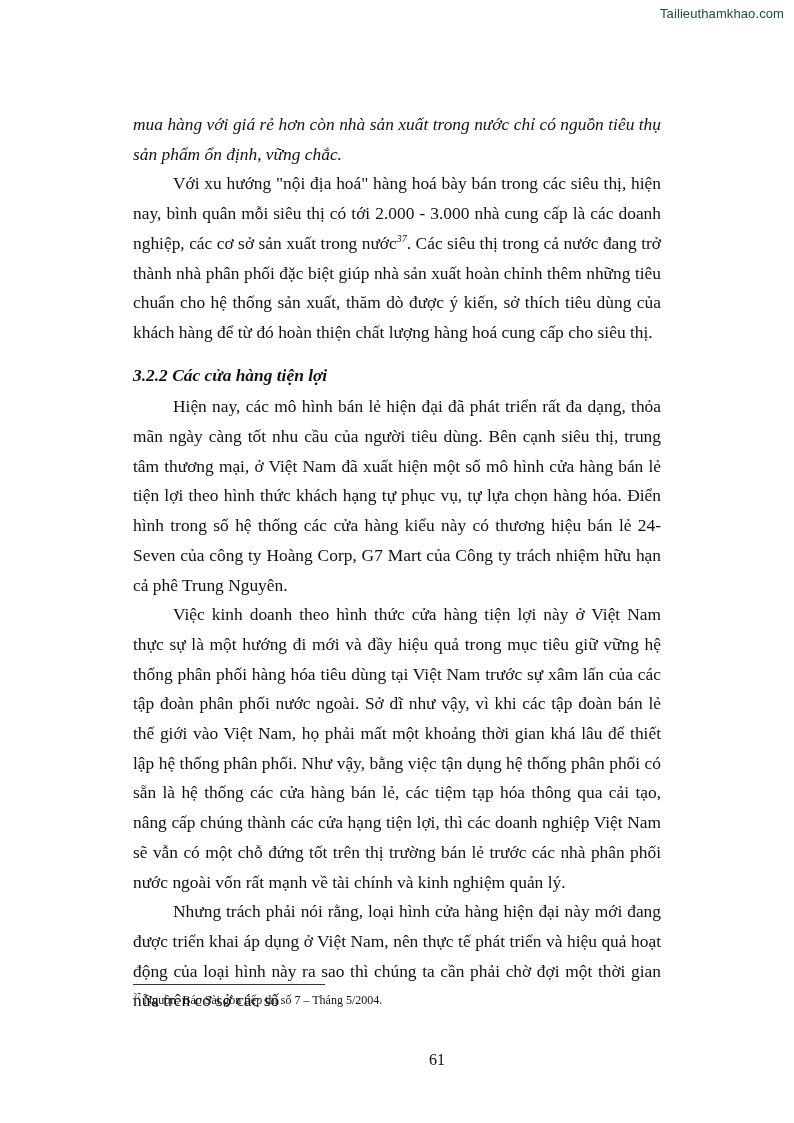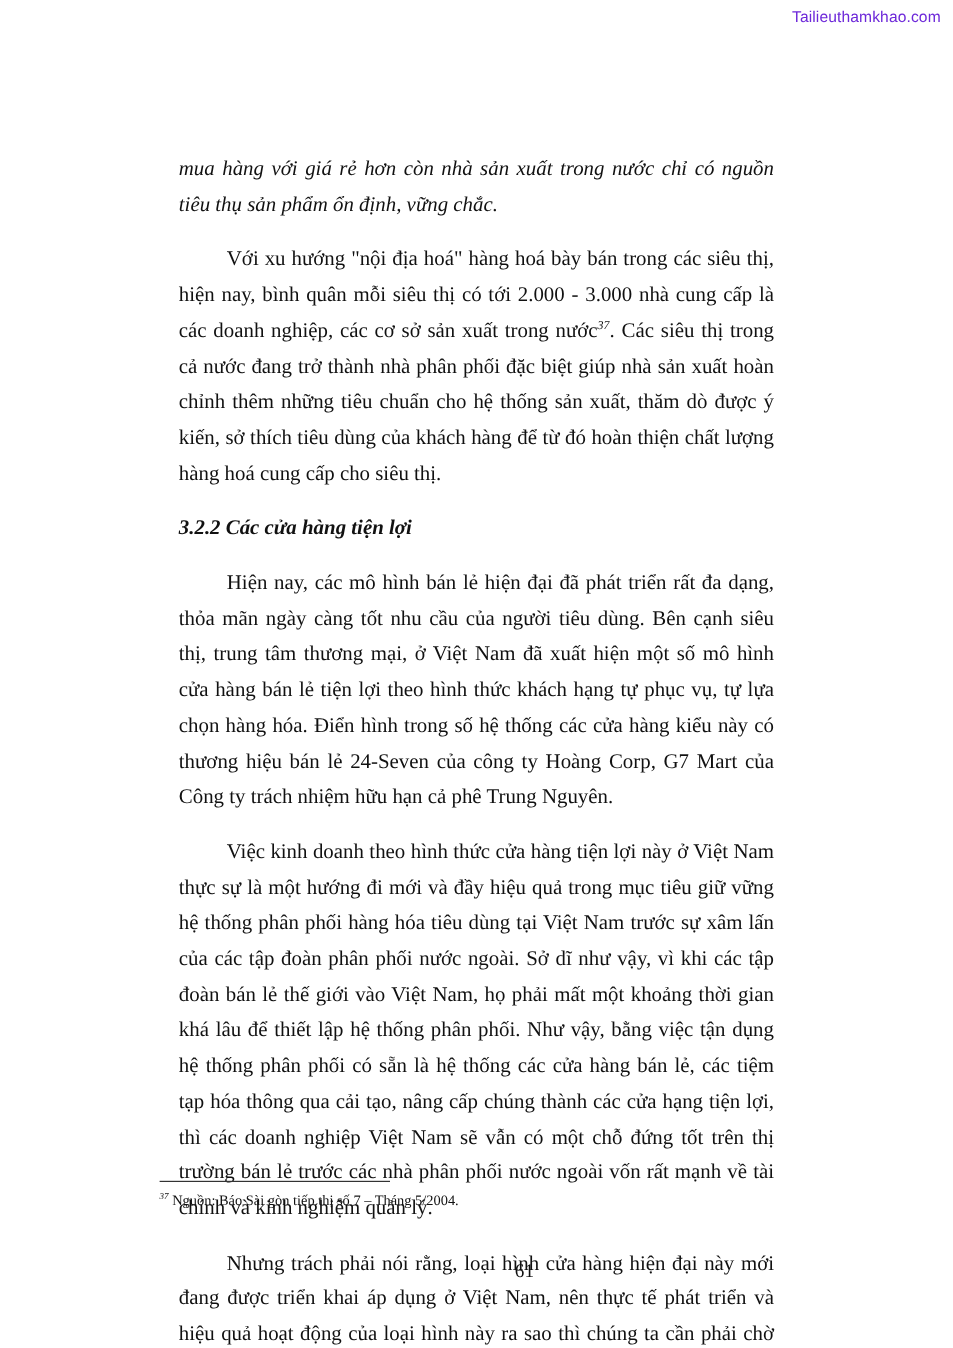--- a/index.html
+++ b/index.html
@@ -3,27 +3,27 @@
   <meta charset="utf-8">
   <style>
     html, body { margin: 0; padding: 0; background: #ffffff; }
     body {
       width: 794px; height: 1123px; position: relative; overflow: hidden;
       font-family: "Liberation Serif", serif; color: #111111;
     }
     .watermark {
       position: absolute; top: 6px; right: 10px;
       font-family: "Liberation Sans", sans-serif; font-size: 13px;
-      color: #6d28d9; letter-spacing: 0.1px;
+      color: #14532d; letter-spacing: 0.1px;
     }
     .content {
       position: absolute; left: 133px; top: 110px; width: 528px;
       font-size: 17.4px; line-height: 29.7px; text-align: justify;
     }
-    .content p { margin: 16px; }
+    .content p { margin: 0; }
     .indent { text-indent: 40px; }
     .italic { font-style: italic; }
     .heading {
       font-weight: bold; font-style: italic;
       margin-top: 13px !important; margin-bottom: 2px !important;
     }
     sup { font-size: 10px; line-height: 0; vertical-align: 7px; font-style: italic; }
     .footnote-rule {
       position: absolute; left: 133px; top: 984px; width: 192px;
       border-top: 1px solid #333;

